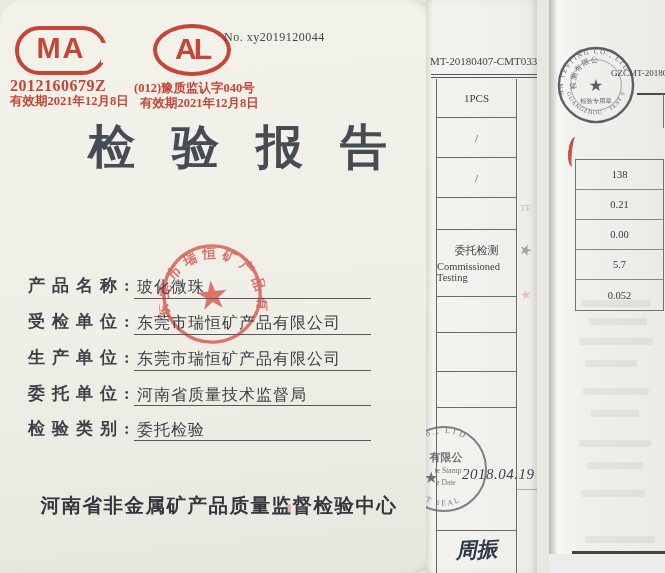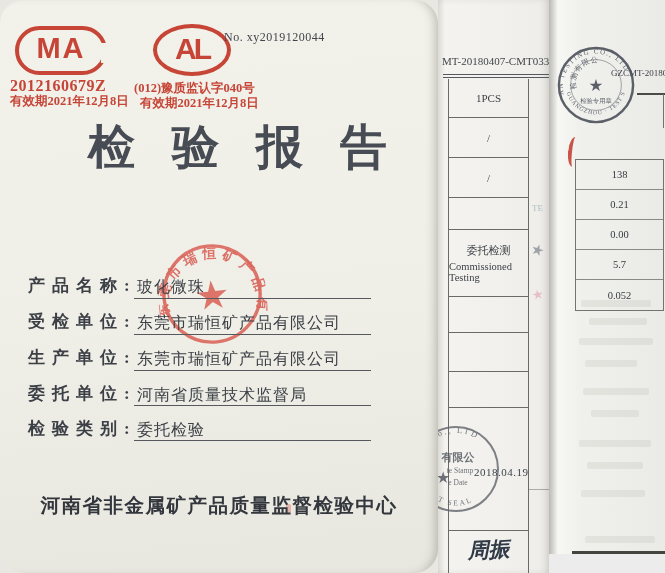--- a/index.html
+++ b/index.html
@@ -30,33 +30,33 @@
          letter-spacing:37px;white-space:nowrap;margin-left:46px;}
   .f-label{left:28px;font-size:17px;font-weight:bold;color:#3c4046;letter-spacing:7px;white-space:nowrap;}
   .f-value{left:137px;font-size:16px;color:#3c4046;letter-spacing:1px;white-space:nowrap;}
   .f-line{left:134px;width:237px;height:1px;background:#55585c;}
   .footer{left:0;top:492px;width:438px;text-align:center;font-size:19.5px;font-weight:bold;
           color:#33373d;letter-spacing:1.5px;}
   .red-tick{left:286px;top:504px;width:5px;height:9px;background:rgba(208,80,66,.35);border-radius:2px;}
   .stamp-company{left:158px;top:240px;width:108px;height:108px;opacity:.82;transform:rotate(-6deg);}
 
   
-  .page2{position:absolute;left:438px;top:0;width:111px;height:573px;overflow:hidden;
+  .page2{position:absolute;left:426px;top:0;width:111px;height:573px;overflow:hidden;
          background:linear-gradient(90deg,#dbdad4 0,#f4f3ef 7px,#f1f0ec 60%,#eeede9 100%);
          box-shadow:inset -5px 0 8px -4px rgba(60,60,52,.25);}
   .p2-header{left:4px;top:55px;font-size:11px;color:#41454b;white-space:nowrap;}
   .p2-dline{left:5px;top:74px;width:106px;height:4px;border-top:1.5px solid #55585c;border-bottom:1.5px solid #55585c;}
   .p2-table{left:10px;top:79px;width:81px;height:494px;border-left:1px solid #6b6b66;border-right:1px solid #6b6b66;}
   .p2-row{width:100%;border-bottom:1px solid #6b6b66;display:flex;align-items:center;justify-content:center;
           font-size:11px;color:#3e4248;flex-direction:column;}
   .p2-en{font-size:10.5px;margin-top:3px;}
   .p2-sig{position:absolute;left:0;top:457px;width:100%;text-align:center;font-size:21px;font-weight:bold;
           font-style:italic;color:#2f3a46;transform:rotate(-3deg);}
   .p2-stamp{left:-30px;top:421px;width:96px;height:96px;opacity:.8;}
-  .p2-date{left:36px;top:466px;font-size:11px;color:#3d434c;letter-spacing:.5px;}
+  .p2-date{left:36px;top:466px;font-size:15px;color:#3d434c;letter-spacing:.5px;font-style:italic;}
   .p2-faint-line{left:91px;top:489px;width:20px;height:1px;background:rgba(90,90,85,.45);}
   .trace{left:92px;top:203px;width:19px;height:120px;}
   .trace-te{position:absolute;left:2px;top:0;font-size:9px;color:rgba(90,140,150,.45);}
   .trace-star1{position:absolute;left:1px;top:38px;font-size:15px;color:rgba(80,90,105,.5);transform:rotate(18deg);}
   .trace-star2{position:absolute;left:2px;top:84px;font-size:13px;color:rgba(220,120,140,.4);transform:rotate(-10deg);}
 
   
   .page3{position:absolute;left:549px;top:0;width:116px;height:573px;overflow:hidden;
          background:linear-gradient(90deg,#bab9b4 0,#f7f7f4 9px,#f0f0ed 30px,#eaeae7 100%);}
   .p3-header{left:62px;top:68px;font-size:9px;color:#3d4147;white-space:nowrap;}

